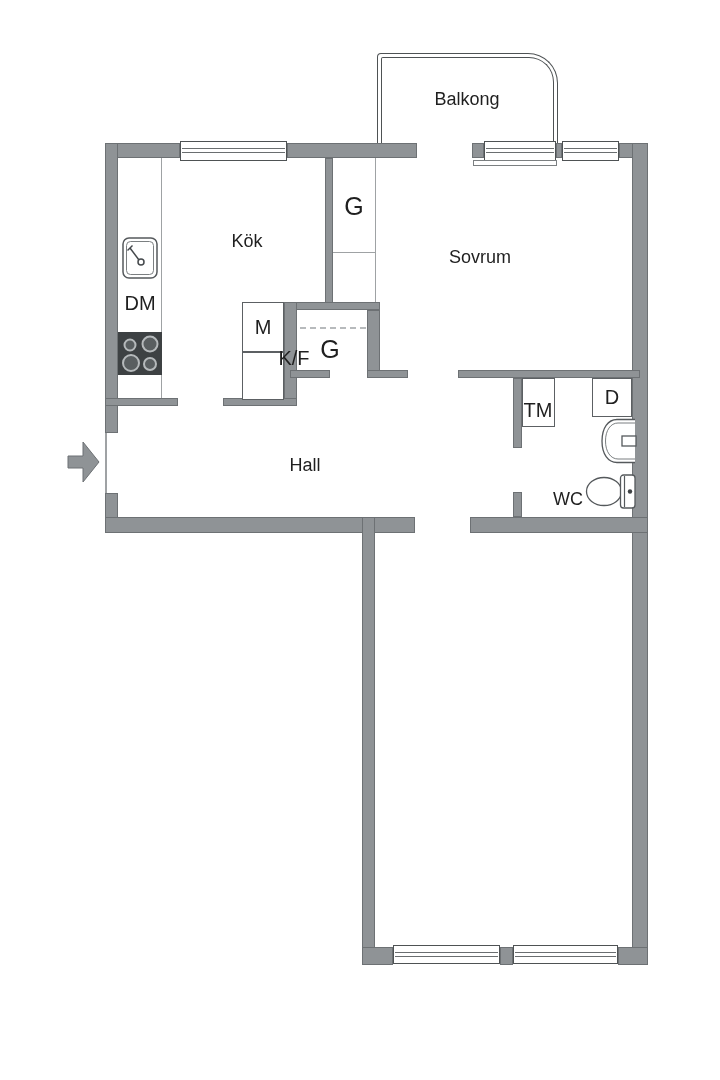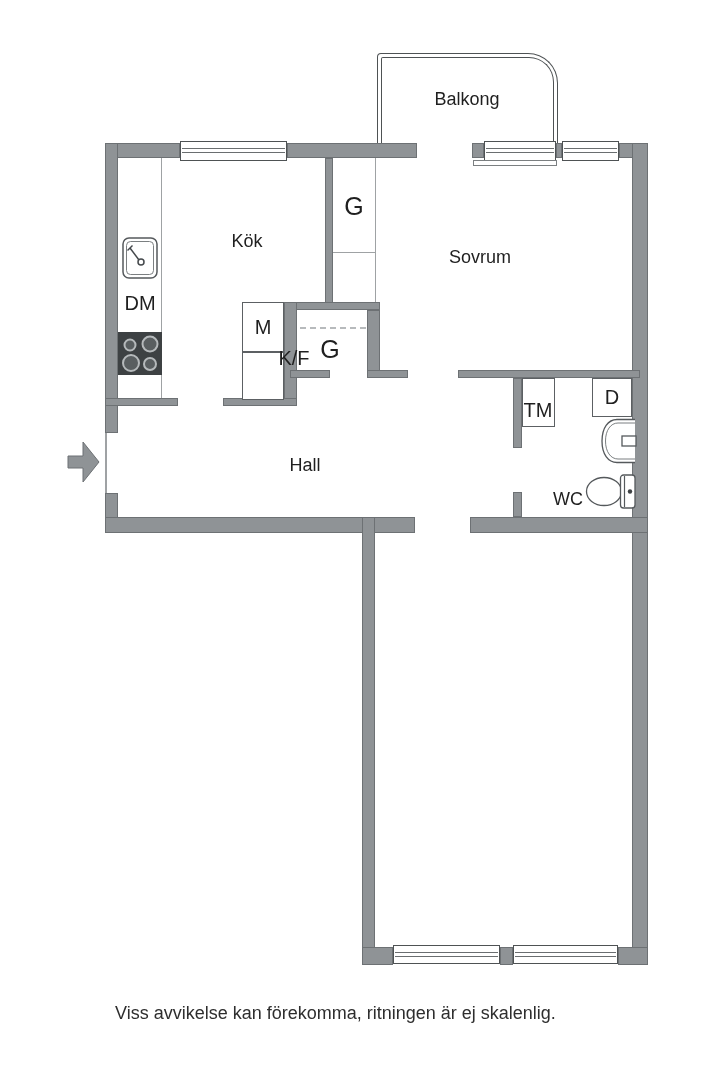--- a/index.html
+++ b/index.html
@@ -136,15 +136,14 @@
 
   <div class="lbl g" style="left:354px;top:206px;">G</div>
   <div class="lbl g" style="left:330px;top:349px;">G</div>
 
   <div class="lbl small" style="left:140px;top:303px;">DM</div>
   <div class="lbl small" style="left:263px;top:327px;">M</div>
   <div class="lbl small" style="left:263px;top:358px;margin-left:31px;">K/F</div>
   <div class="lbl small" style="left:538px;top:410px;">TM</div>
   <div class="lbl small" style="left:612px;top:397px;">D</div>
 
-  <div class="disclaimer">Viss avvikelse kan förekomma, ritningen är ej skalenlig.</div>
 
 </div>
 
 </body></html>

